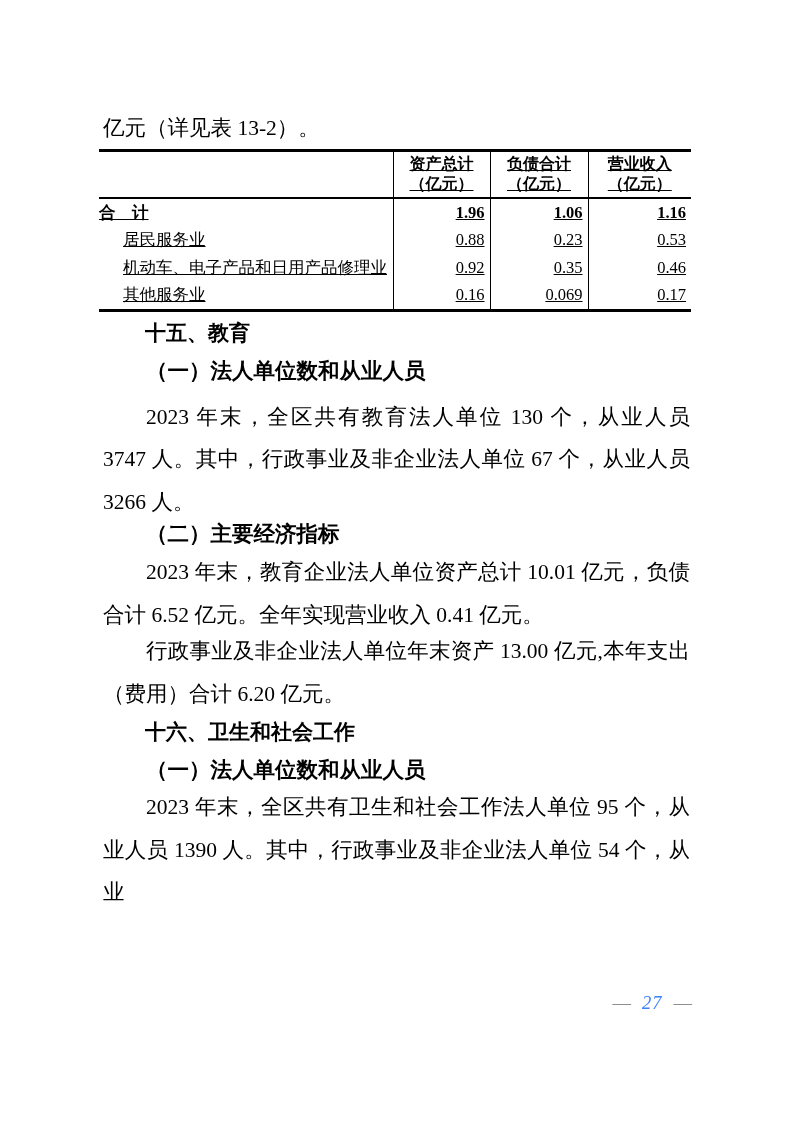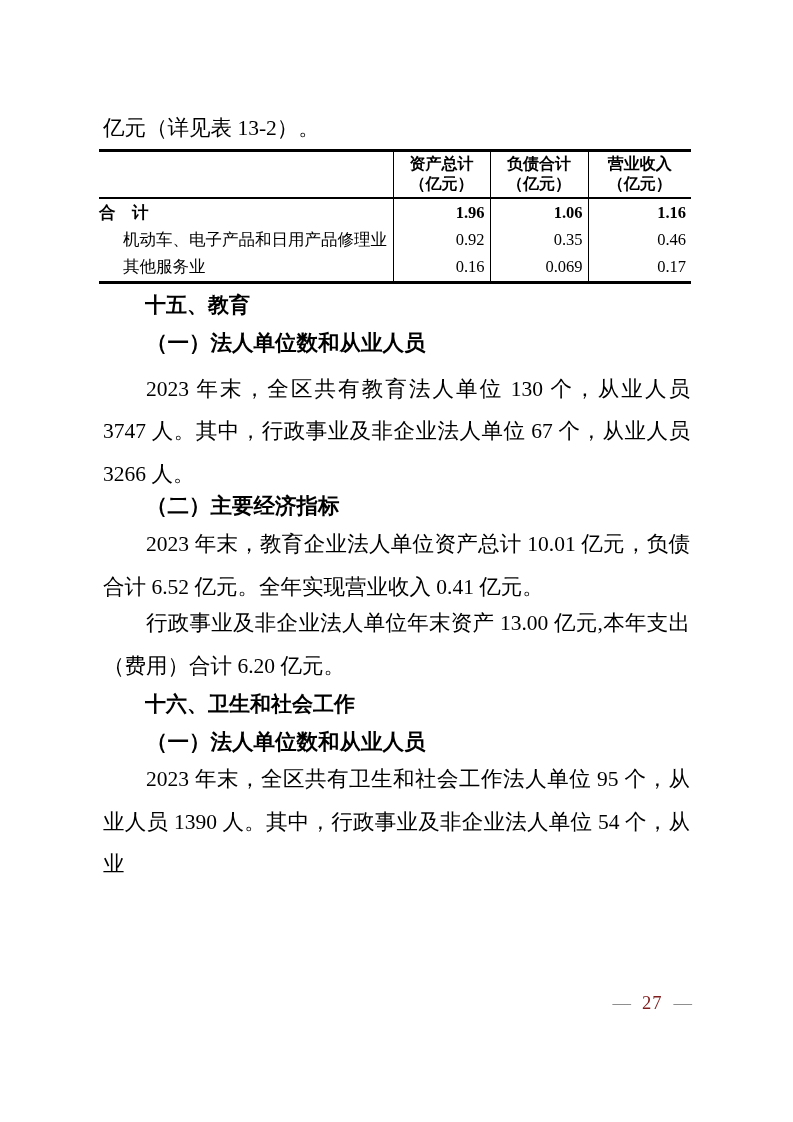--- a/index.html
+++ b/index.html
@@ -42,21 +42,21 @@
   table.indicators col.c-v3 { width: 103px; }
 
   table.indicators thead th {
     font-size: 16px;
     font-weight: bold;
     text-align: center;
     line-height: 20px;
     padding: 2px 0 3px 0;
     border-bottom: 2.5px solid #000;
   }
-  table.indicators td, table.indicators th { vertical-align: middle; }
+  table.indicators td, table.indicators th { vertical-align: middle; text-decoration: underline; }
   table.indicators .vline { border-left: 1.5px solid #000; }
 
   table.indicators tbody td {
     font-size: 16.5px;
     height: 28px;
     padding: 0;
   }
   table.indicators tbody td.label { text-align: left; padding-left: 24px; }
   table.indicators tbody td.val { text-align: right; padding-right: 5px; }
   table.indicators tr.total td.label {
@@ -95,21 +95,21 @@
 
   .footer {
     position: absolute;
     top: 991px;
     right: 101px;
     font-size: 18.5px;
     line-height: 24px;
     white-space: nowrap;
   }
   .footer .dash { color: #8a8a8a; }
-  .footer .num { color: #7f1d1d; margin: 0 11px; letter-spacing: 1px; }
+  .footer .num { color: #3b82f6; margin: 0 11px; letter-spacing: 1px; font-style: italic; }
 </style>
 </head>
 <body>
 
 <div class="page">
 
   <p class="intro">亿元（详见表 13-2）。</p>
 
 
   <table class="indicators">
@@ -137,20 +137,26 @@
       </tr>
     </thead>
     <tbody>
       <tr class="total">
         <td class="label">合　计</td>
         <td class="val vline">1.96</td>
         <td class="val vline">1.06</td>
         <td class="val vline">1.16</td>
       </tr>
       <tr>
+        <td class="label">居民服务业</td>
+        <td class="val vline">0.88</td>
+        <td class="val vline">0.23</td>
+        <td class="val vline">0.53</td>
+      </tr>
+      <tr>
         <td class="label">机动车、电子产品和日用产品修理业</td>
         <td class="val vline">0.92</td>
         <td class="val vline">0.35</td>
         <td class="val vline">0.46</td>
       </tr>
       <tr>
         <td class="label">其他服务业</td>
         <td class="val vline">0.16</td>
         <td class="val vline">0.069</td>
         <td class="val vline">0.17</td>

